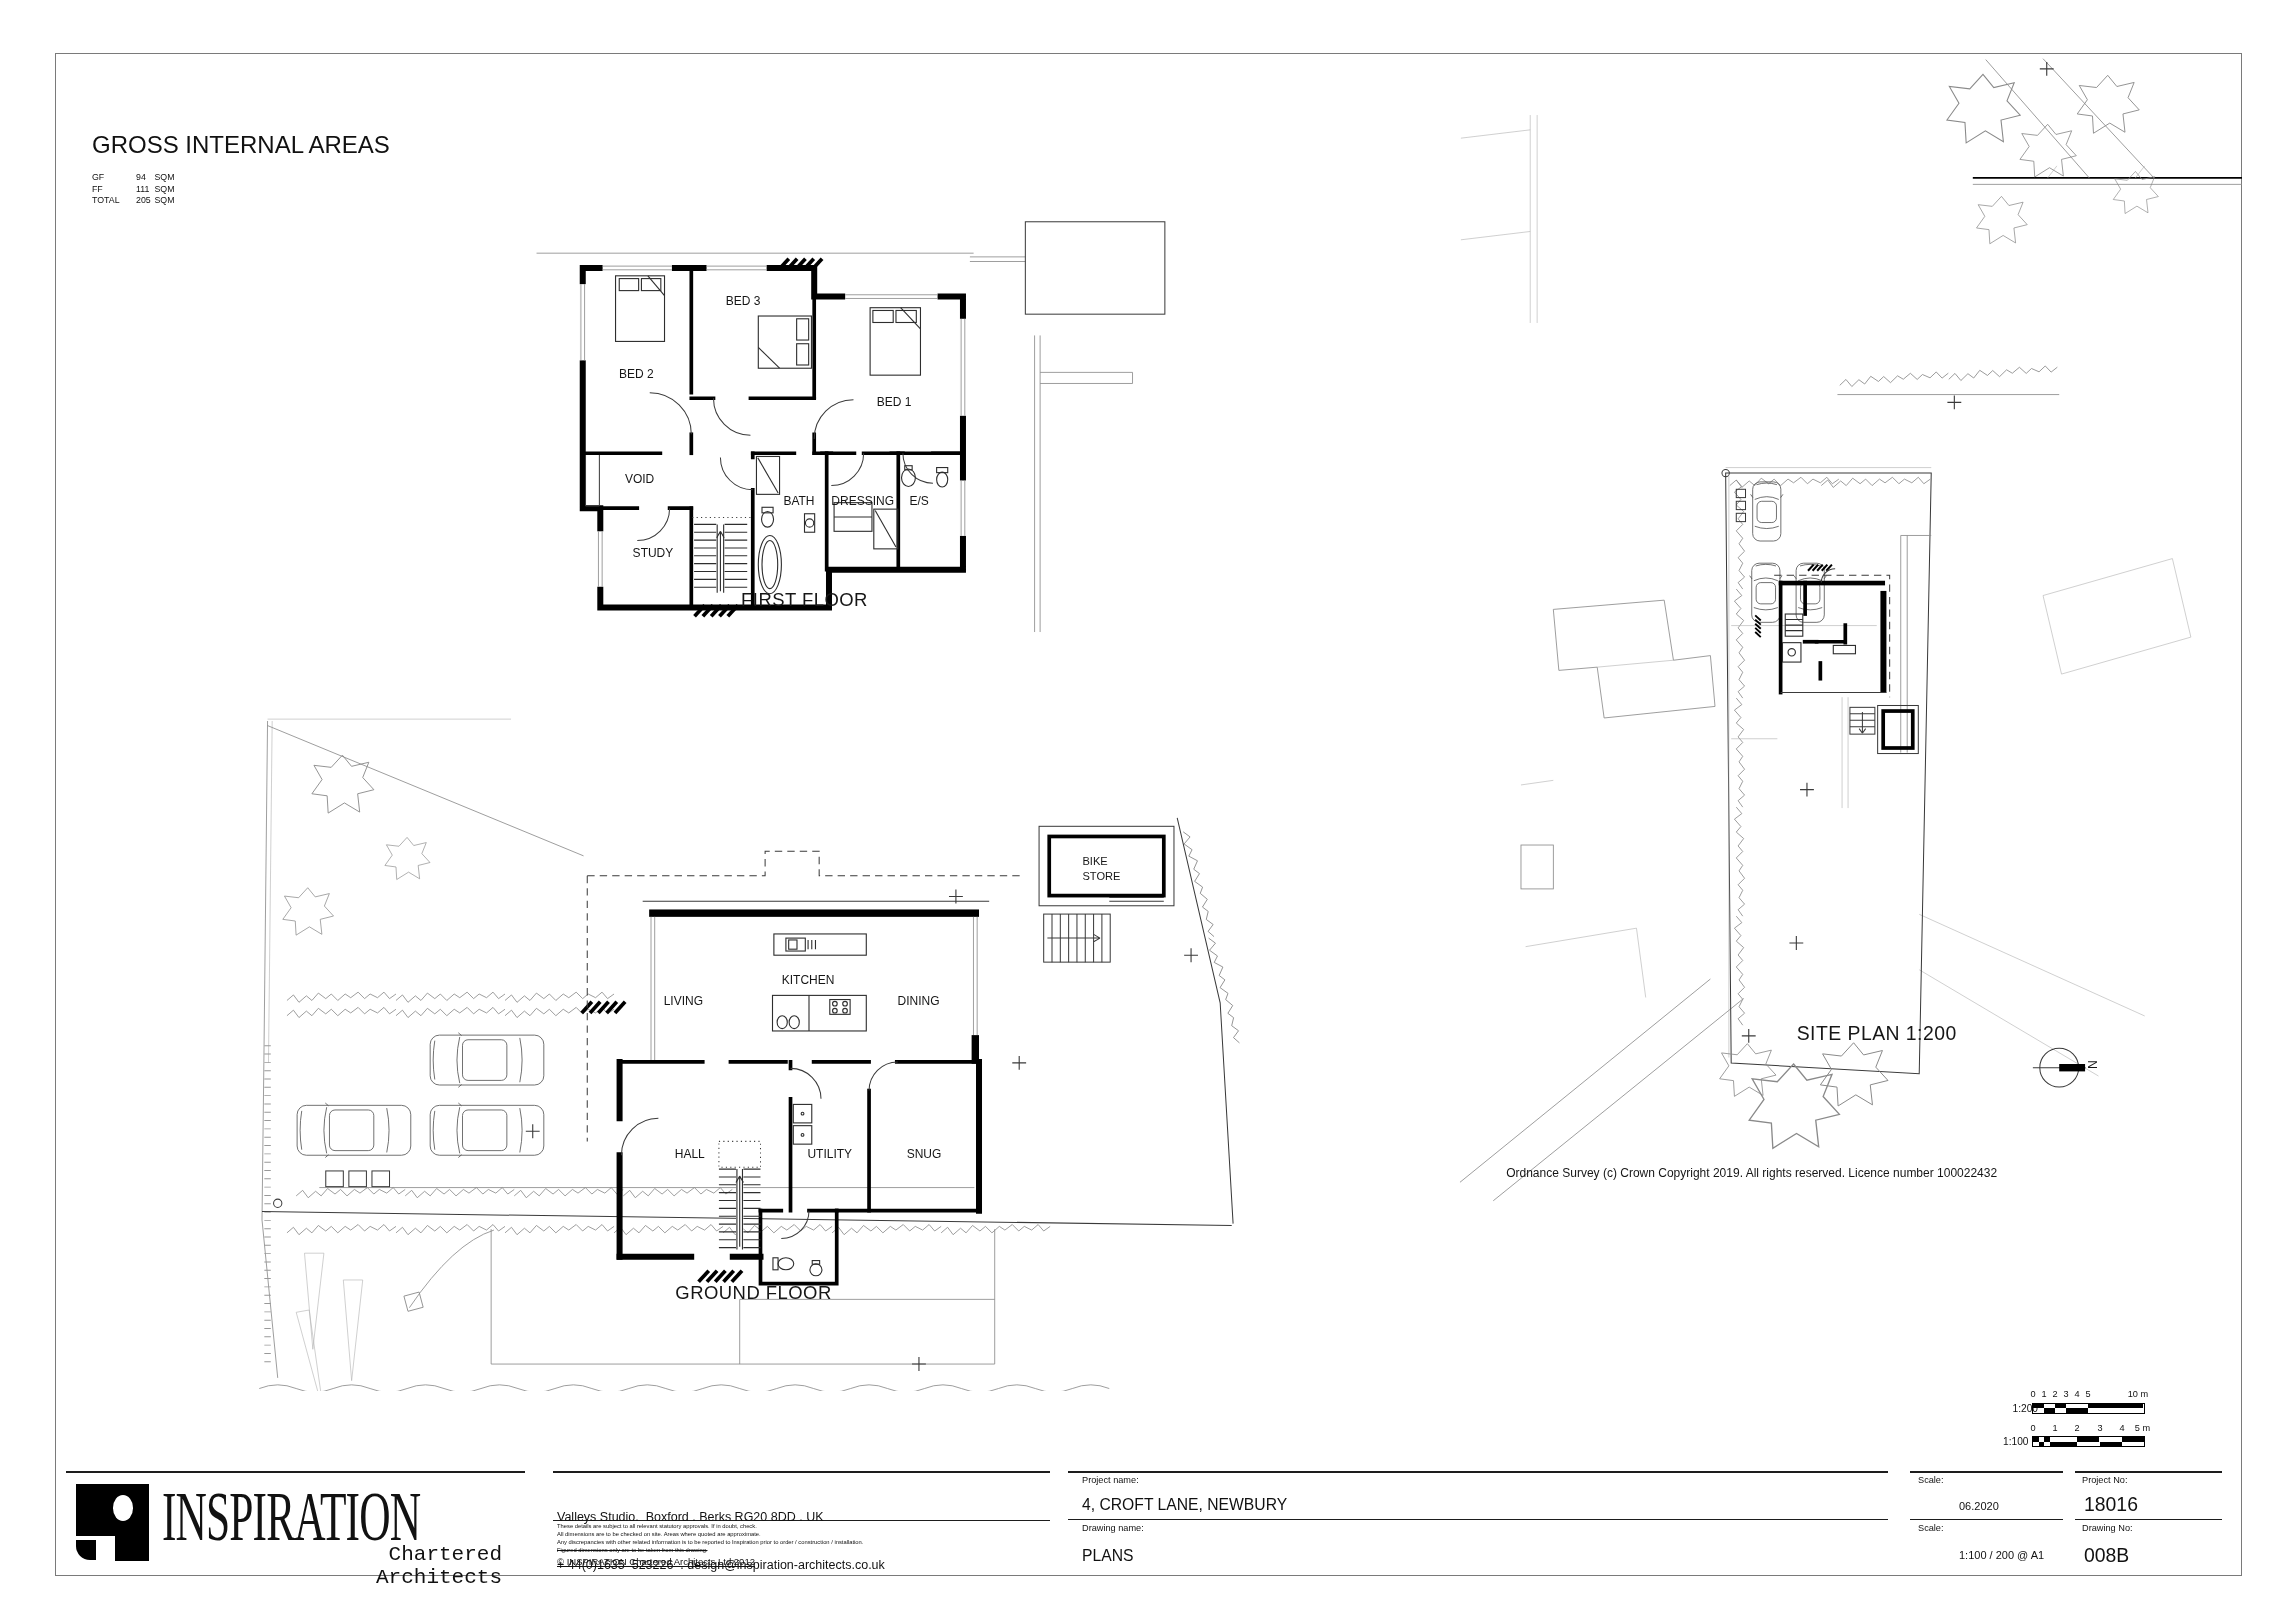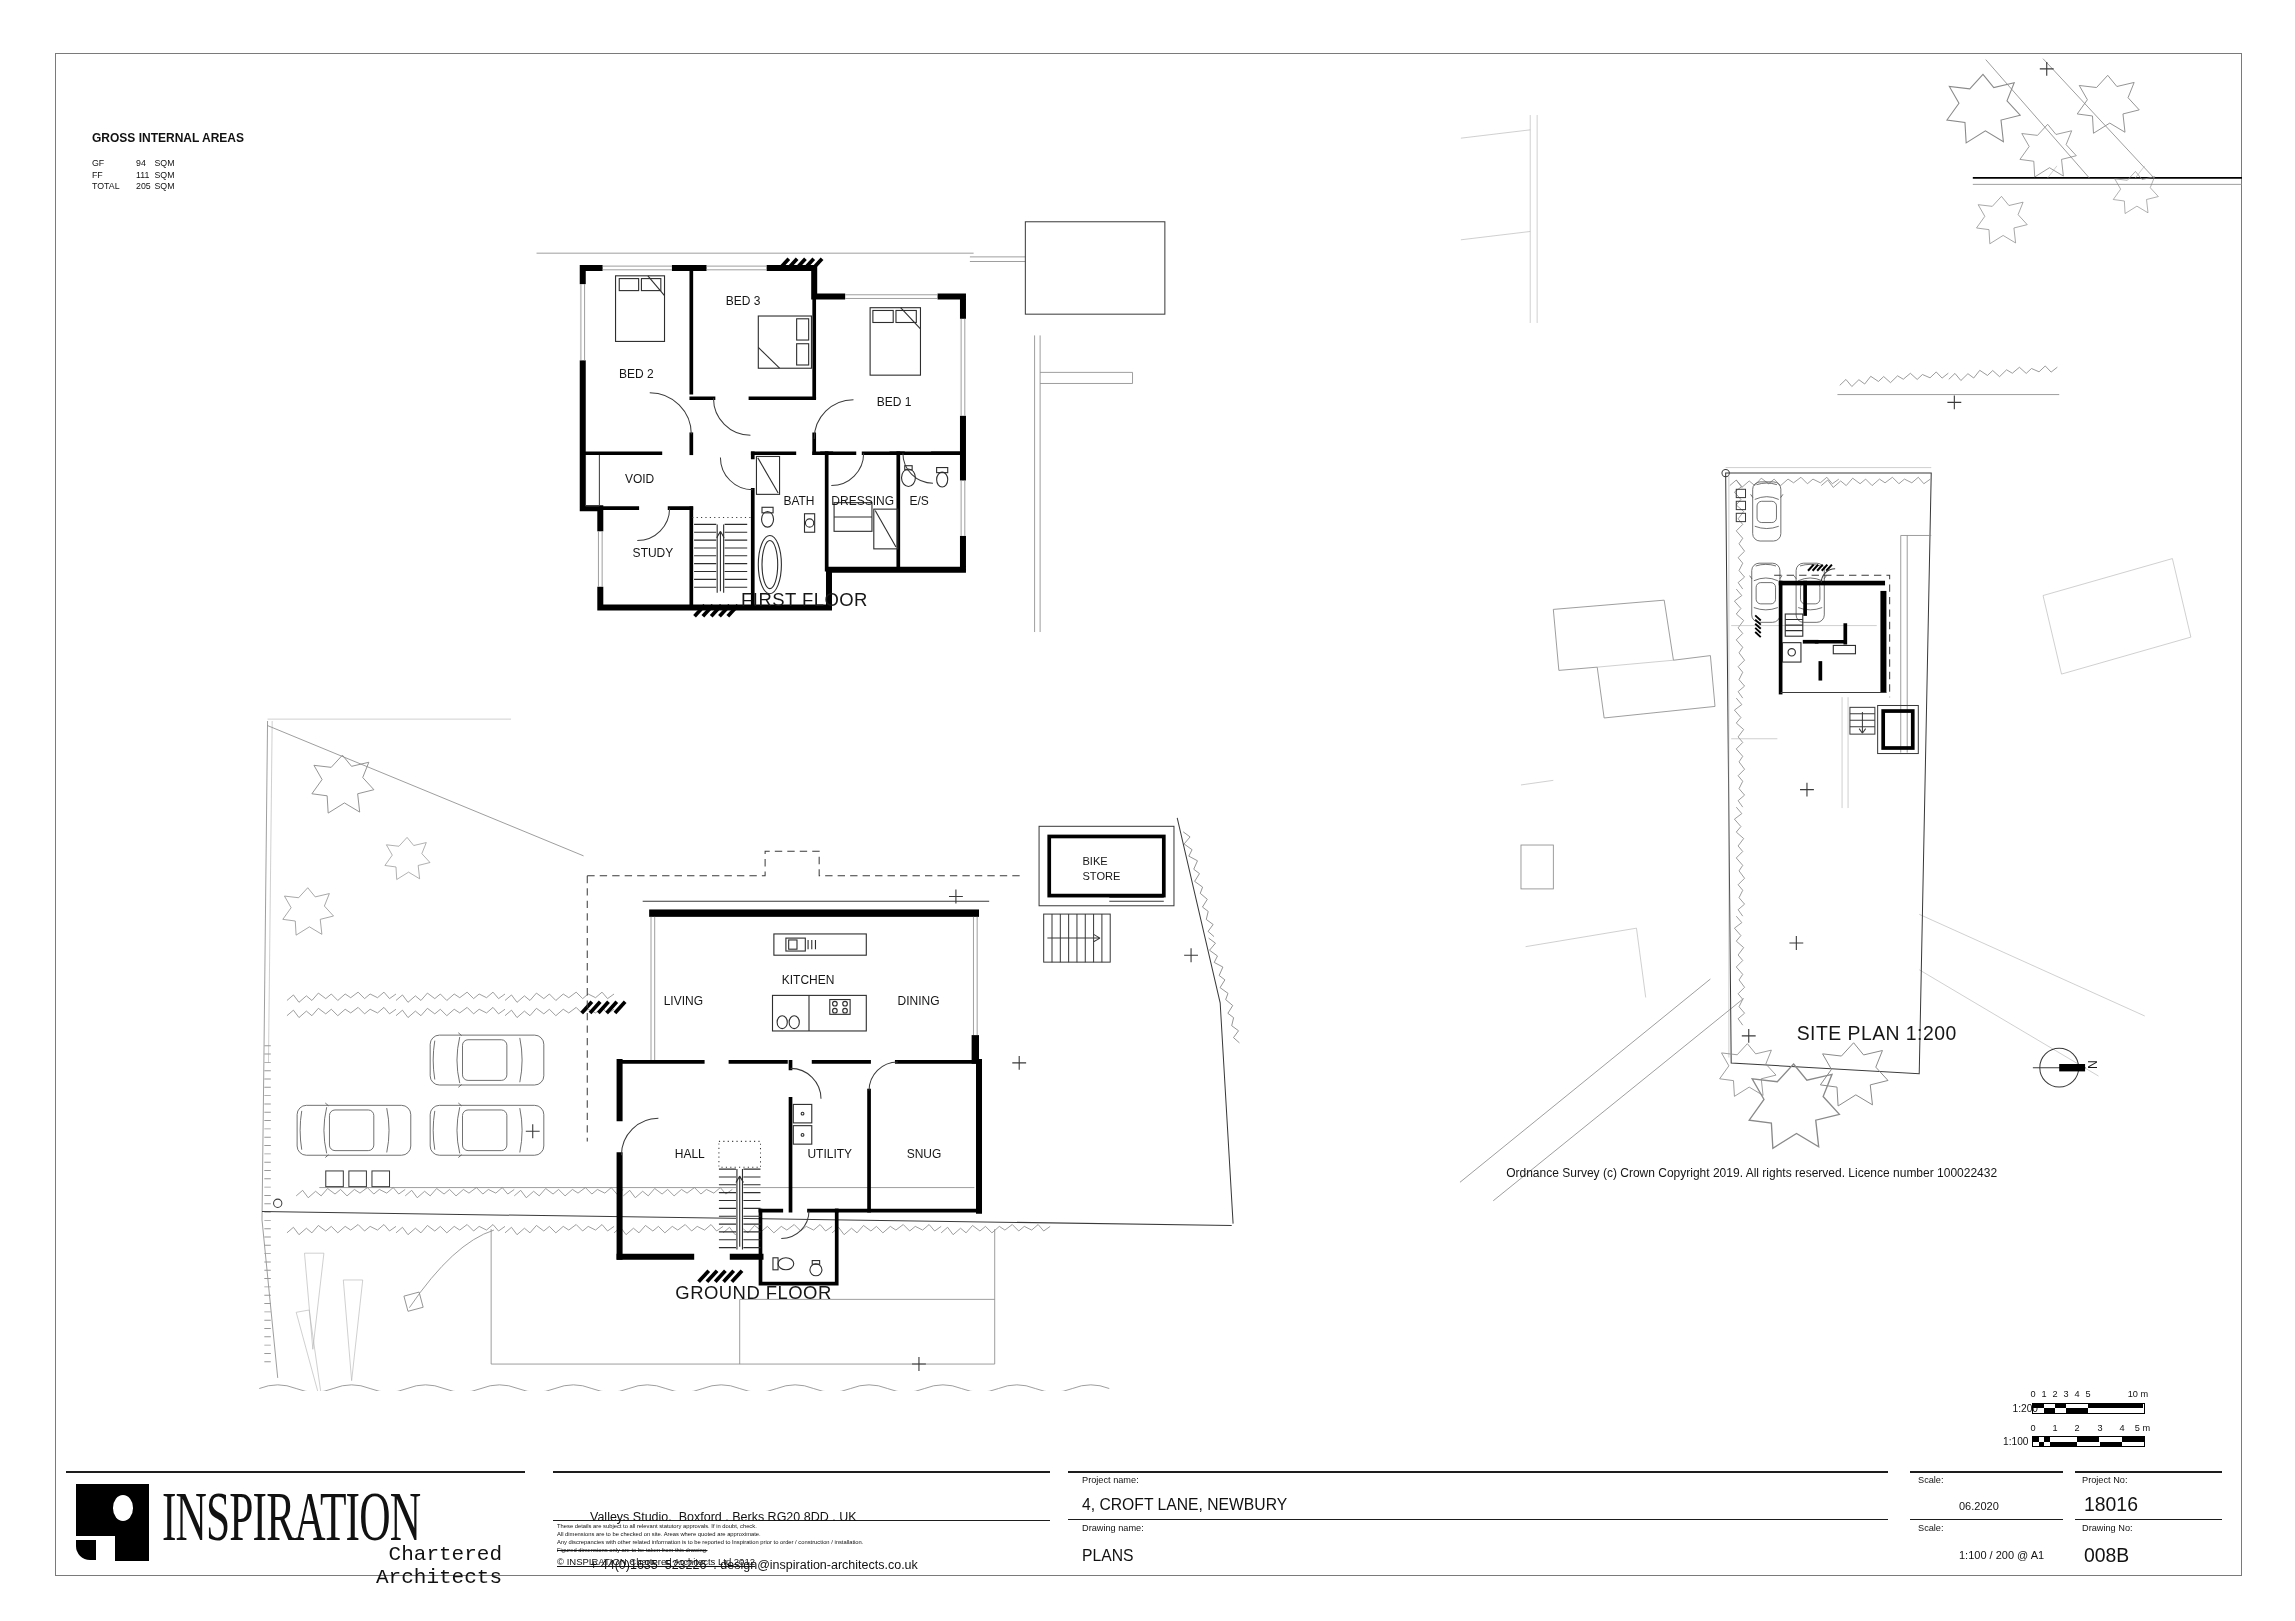--- a/index.html
+++ b/index.html
@@ -1,23 +1,23 @@
 <!DOCTYPE html>
 <html style="font-size:7.4px"><head>
 <meta charset="utf-8">
 <style>
   html,body{margin:0;padding:0;background:#fff;width:2295px;height:1622px;position:relative;
     font-family:"Liberation Sans",sans-serif;color:#111;}
   .abs{position:absolute;}
-  .pre{white-space:pre-wrap;margin-left:33px;}
+  .pre{white-space:pre-wrap;}
   
   #sheet-border{left:55px;top:53px;width:2185px;height:1521px;border:0.9px solid #7a7a7a;}
   
   #gia{left:92px;top:131px;}
-  #gia h1{font-size:12px;font-weight:bold;margin:0 8px 13px 0;letter-spacing:0;}
+  #gia h1{font-size:24px;font-weight:normal;margin:0 8px 13px 0;letter-spacing:0;}
   .gia-row{font-size:8.8px;line-height:11.6px;display:flex;}
   .gia-row .c1{width:44px;}
   .gia-row .c2{width:18.5px;}
   
   svg{position:absolute;overflow:hidden;}
   svg text{font-family:"Liberation Sans",sans-serif;fill:#161616;}
   .lbl{font-size:26px;text-anchor:middle;}
   .lbls{font-size:24px;text-anchor:start;}
   .ttl{font-size:40px;text-anchor:middle;letter-spacing:1px;}
   .cap{font-size:26px;text-anchor:start;}

